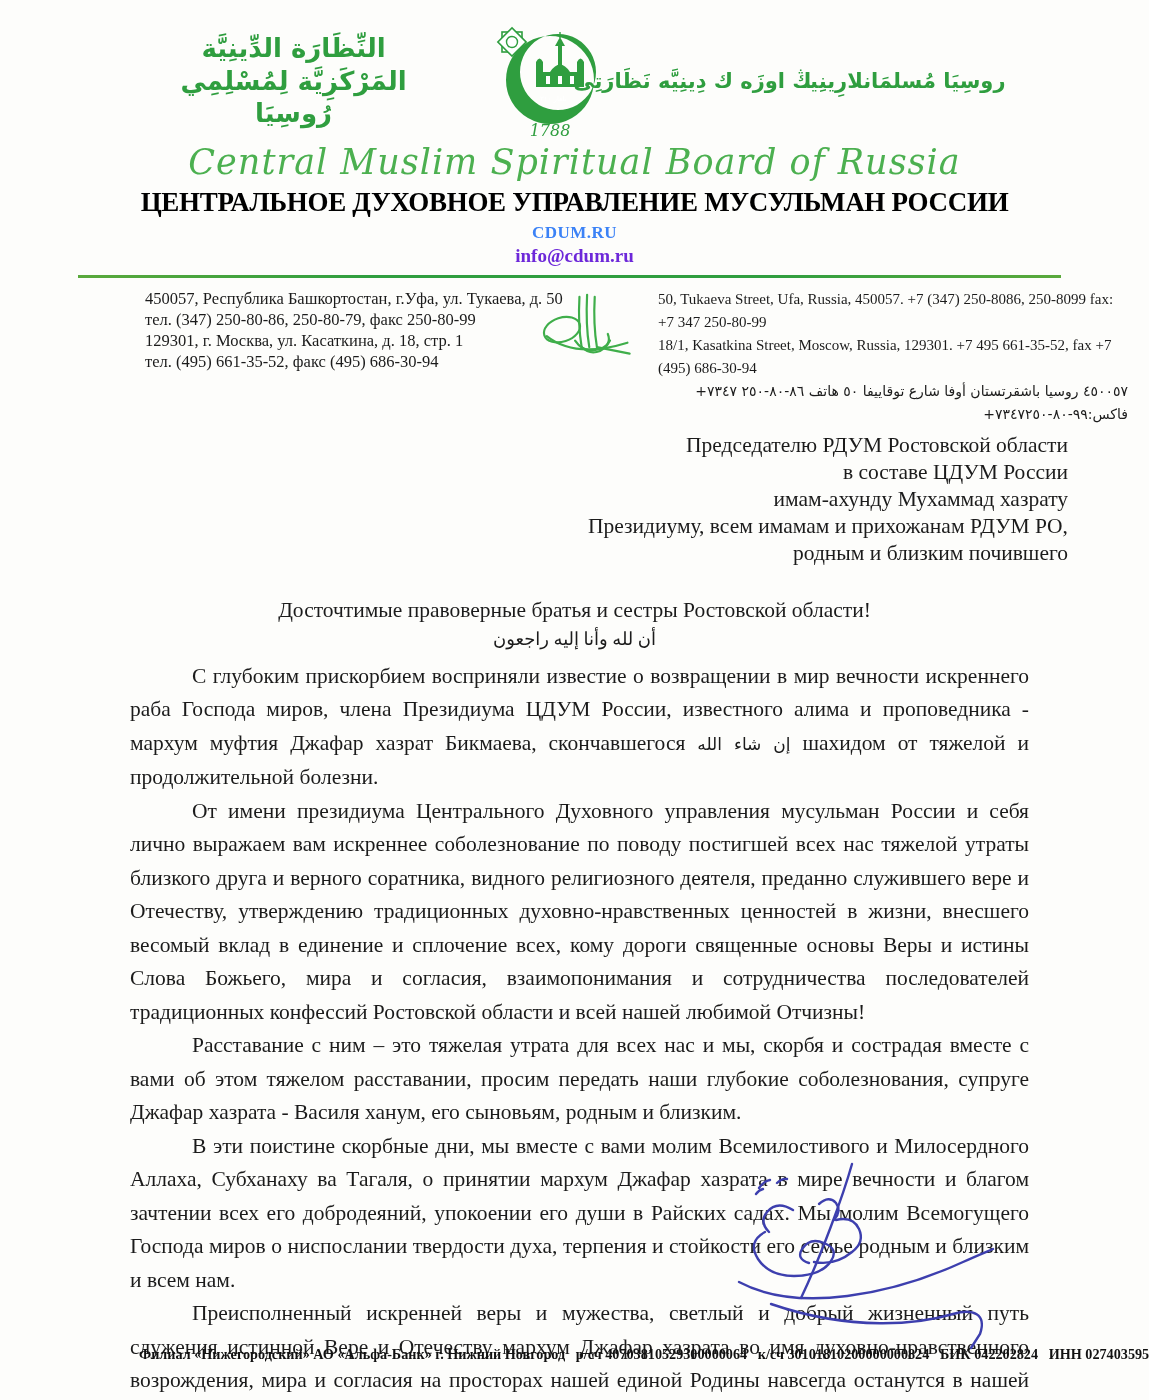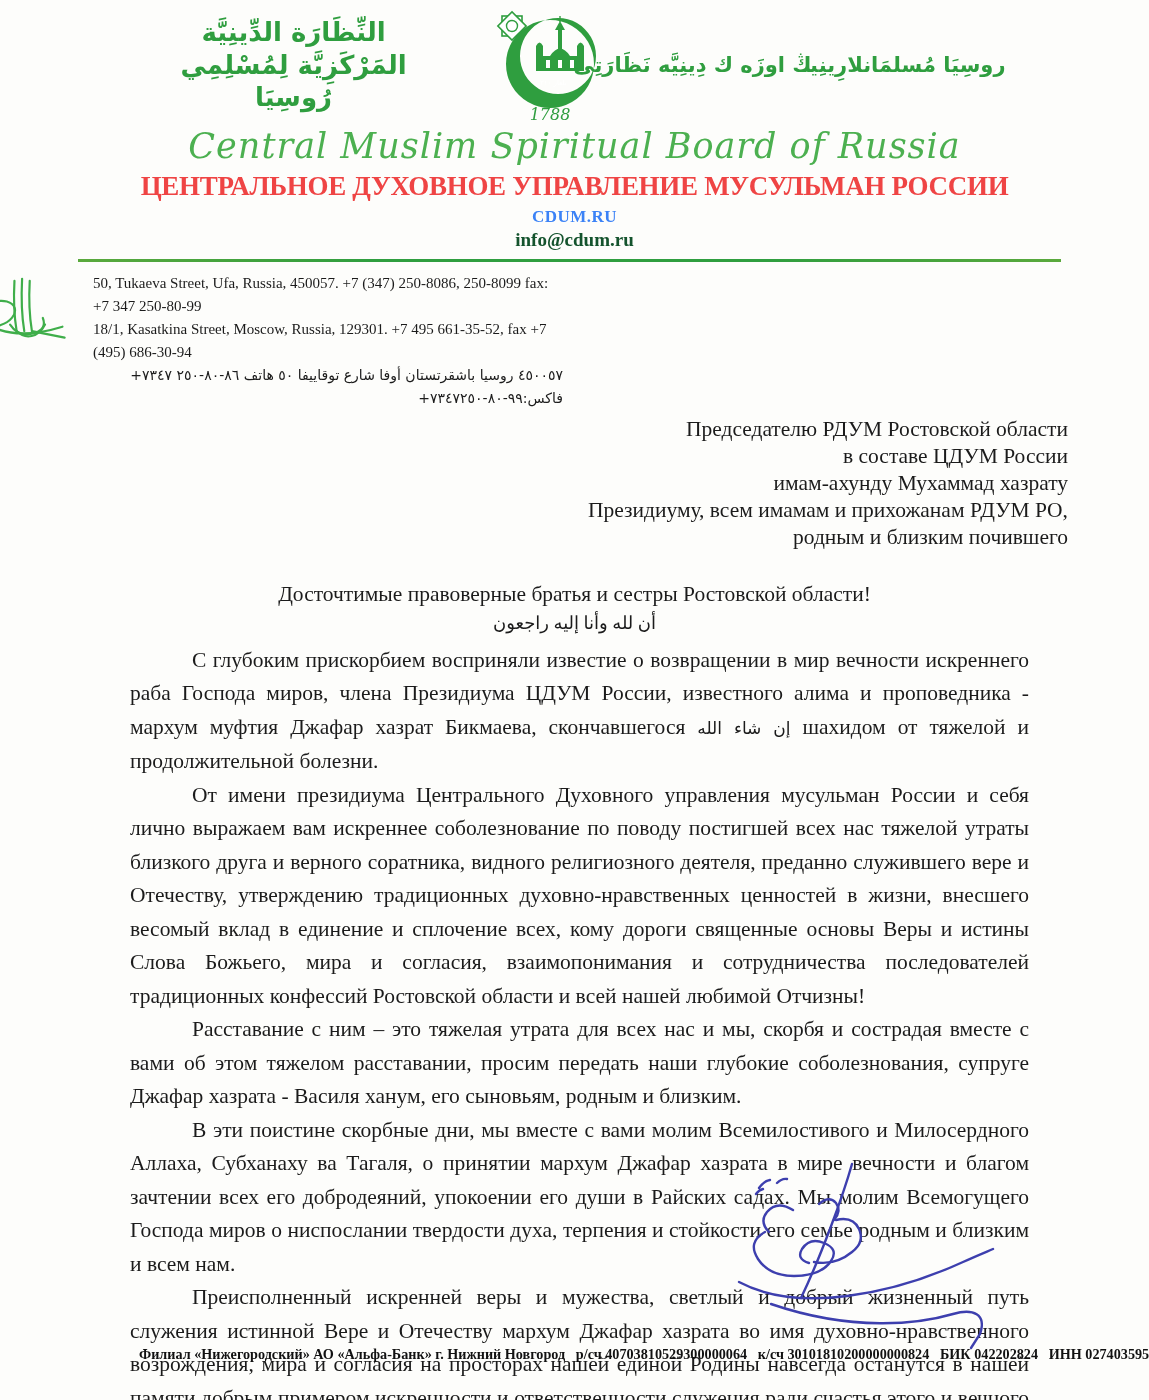--- a/index.html
+++ b/index.html
@@ -2,38 +2,38 @@
 <html lang="ru"><head>
 <meta charset="utf-8">
 <style>
   html,body{margin:0;padding:0;background:#e8e8e8;}
   .page{
     position:relative; width:1149px; height:1400px; margin:0 auto;
     background:#fdfdfb; overflow:hidden;
     font-family:"Liberation Serif", serif; color:#1b1b1b;
   }
   
-  .letterhead{ text-align:center; padding-top:6px; }
+  .letterhead{ text-align:center; padding-top:22px; }
   .lh-row{ display:flex; justify-content:center; align-items:center; gap:26px; height:118px; }
   .cal-arabic{
     font-family:"DejaVu Sans", sans-serif; color:#2f9e3f; font-weight:bold;
     direction:rtl; line-height:1.25;
   }
   .cal-left{ width:300px; font-size:26px; text-align:center; }
   .cal-right{ width:360px; font-size:21px; white-space:nowrap; text-align:left; }
   .name-en{
     margin-top:4px; color:#4cb050; font-family:"DejaVu Serif", serif;
     font-style:italic; font-size:35px; letter-spacing:1px; line-height:1.05;
   }
   .name-ru{
     margin-top:6px; font-weight:bold; font-size:27px; letter-spacing:-0.3px;
-    font-family:"Liberation Serif", serif; color:#ef4444;
+    font-family:"Liberation Serif", serif; color:#000000;
   }
   .site{ margin-top:5px; color:#3b82f6; font-weight:bold; font-size:17px; letter-spacing:.5px; }
-  .email{ margin-top:2px; color:#14532d; font-weight:bold; font-size:19px; }
+  .email{ margin-top:2px; color:#6d28d9; font-weight:bold; font-size:19px; }
   .rule{ height:3px; background:linear-gradient(90deg,#5aa93c,#2f9e3f 30%,#2f9e3f 70%,#5aa93c); margin:8px 88px 0 78px; }
   
   .contacts{ display:flex; align-items:flex-start; margin:10px 0 0 0; }
   .contacts .ru{ margin-left:145px; width:420px; font-size:16.5px; line-height:21px; }
   .contacts .tughra-wrap{ width:120px; margin-left:-35px; margin-top:-2px; }
   .contacts .intl{ margin-left:8px; width:470px; font-size:15px; line-height:23px; }
   .contacts .intl .ar{ font-family:"DejaVu Sans", sans-serif; direction:rtl; font-size:14px; }
   
   .recipient{ margin-top:6px; padding-right:81px; text-align:right; font-size:21.5px; line-height:27px; }
   .salutation{ margin-top:28px; text-align:center; font-size:21.5px; line-height:31px; }
@@ -91,20 +91,26 @@
 
     <div class="name-en">Central Muslim Spiritual Board of Russia</div>
     <div class="name-ru">ЦЕНТРАЛЬНОЕ ДУХОВНОЕ УПРАВЛЕНИЕ МУСУЛЬМАН РОССИИ</div>
     <div class="site">CDUM.RU</div>
     <div class="email">info@cdum.ru</div>
   </div>
 
   <div class="rule"></div>
 
   <div class="contacts">
+    <div class="ru">
+      <div>450057, Республика Башкортостан, г.Уфа, ул. Тукаева, д. 50</div>
+      <div>тел. (347) 250-80-86, 250-80-79, факс 250-80-99</div>
+      <div>129301, г. Москва, ул. Касаткина, д. 18, стр. 1</div>
+      <div>тел. (495) 661-35-52, факс (495) 686-30-94</div>
+    </div>
 
     <div class="tughra-wrap">
       <svg width="112" height="96" viewBox="0 0 100 88">
         <g fill="none" stroke="#3fae4a" stroke-width="2" stroke-linecap="round">
           <ellipse cx="28" cy="40" rx="17" ry="11" transform="rotate(-18 28 40)"></ellipse>
           <path d="M14 46 C 34 62, 62 60, 88 52"></path>
           <path d="M44 10 C 43 28, 44 44, 46 56"></path>
           <path d="M51 8 C 50 28, 51 44, 53 56"></path>
           <path d="M58 10 C 57 28, 58 44, 60 56"></path>
           <path d="M40 50 q 8 12 22 8 q 12 -4 8 -14"></path>

